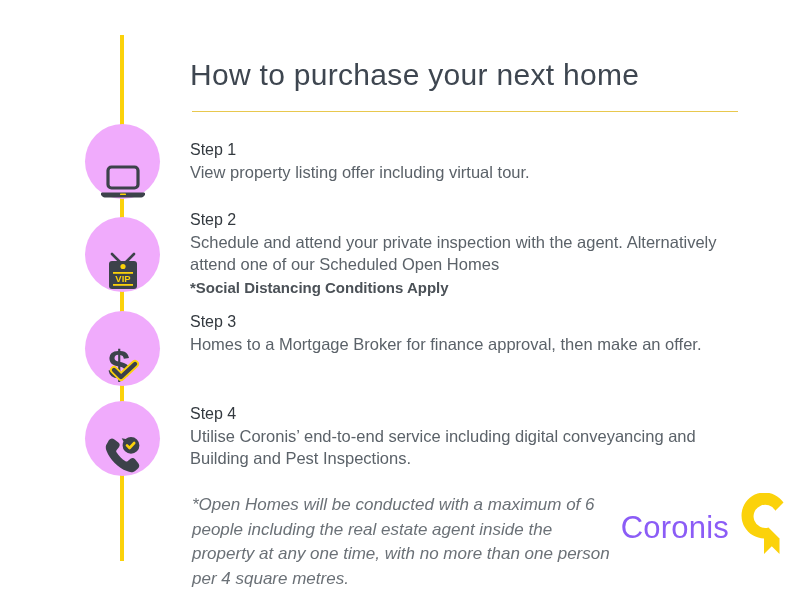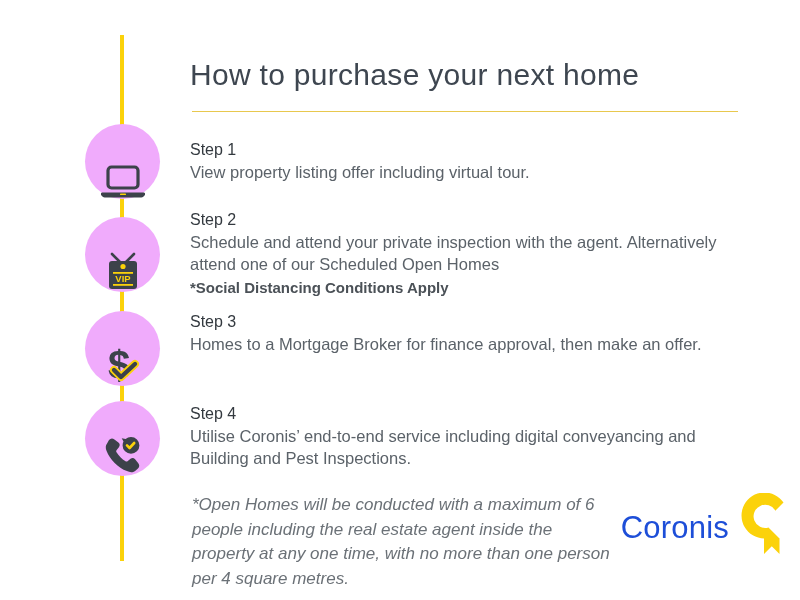--- a/index.html
+++ b/index.html
@@ -121,21 +121,21 @@
     top: 490px;
     width: 170px;
     height: 70px;
     display: flex;
     align-items: center;
     justify-content: flex-end;
   }
   .logo-word {
     font-size: 31px;
     font-weight: 400;
-    color: #1d4ed8;
+    color: #8b5cf6;
     letter-spacing: 0.2px;
     margin-right: 9px;
     margin-top: 6px;
   }
   .logo-mark { margin-top: 2px; }
 </style>
 </head>
 <body>
 
 <div class="poster">

